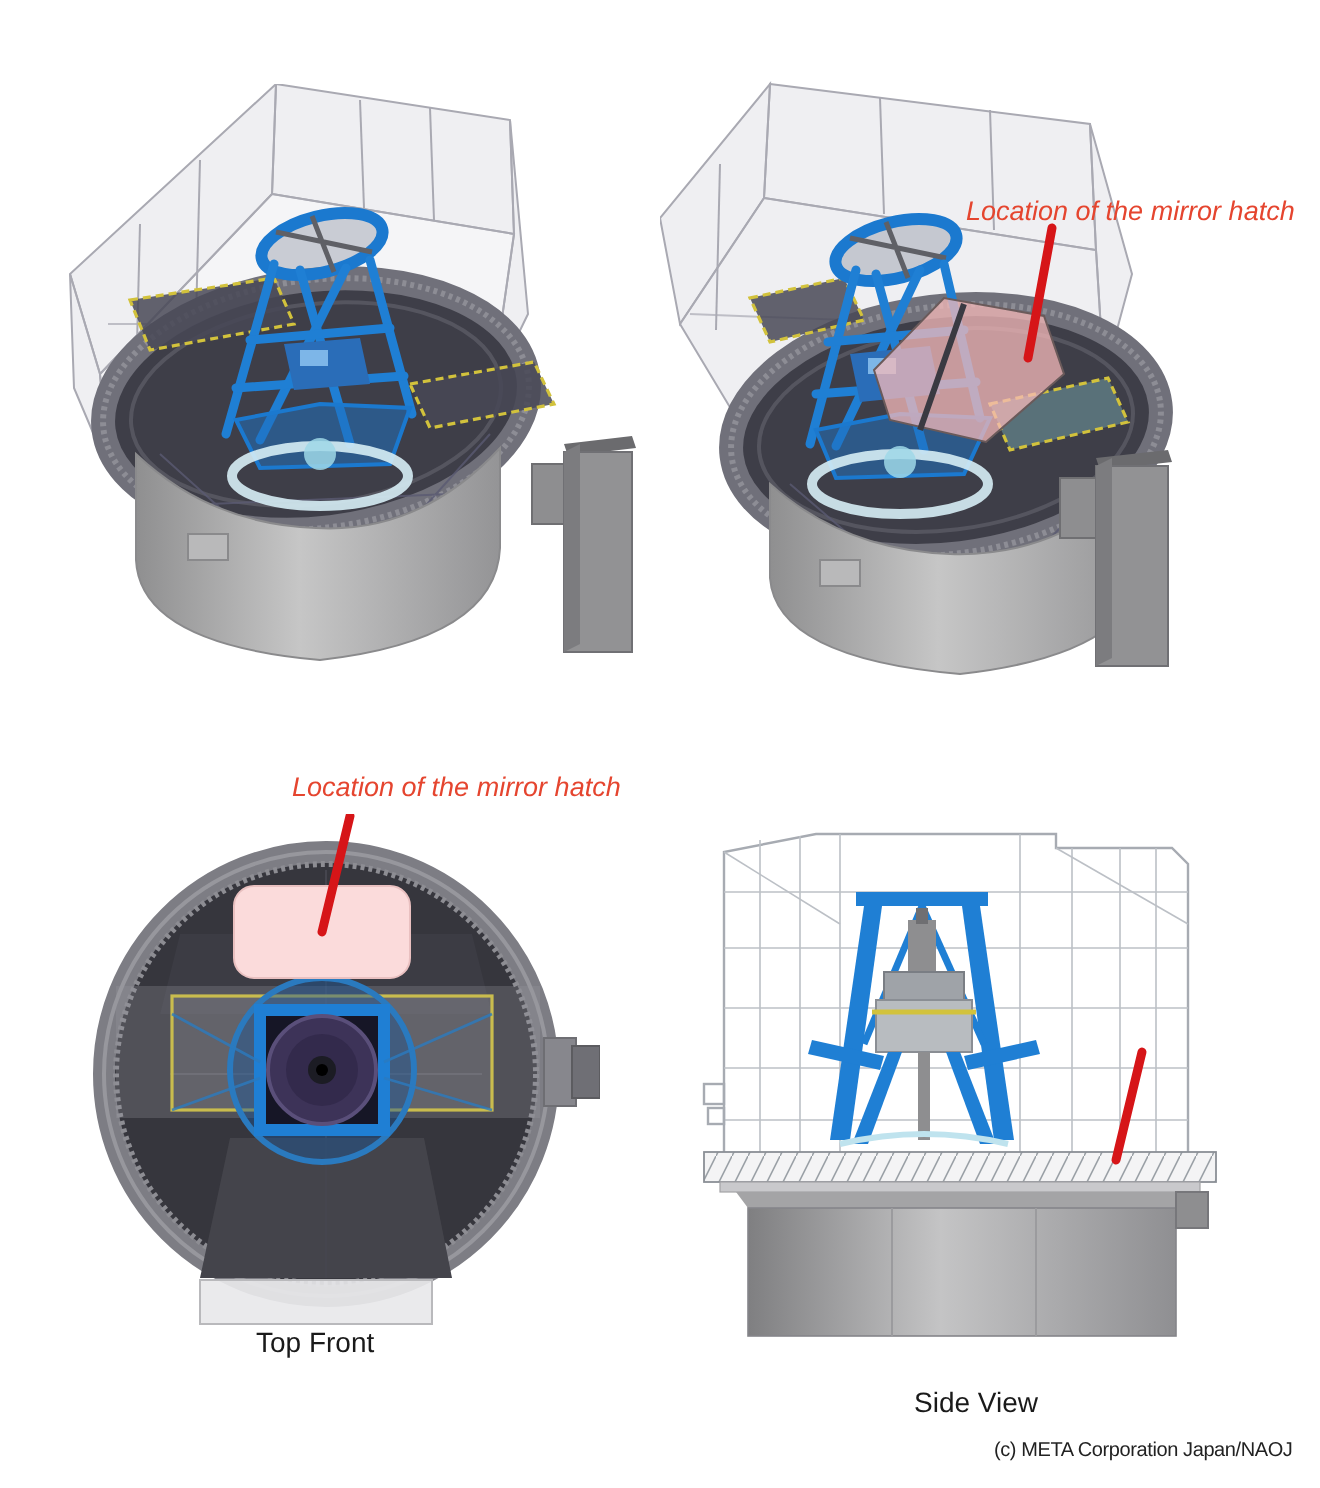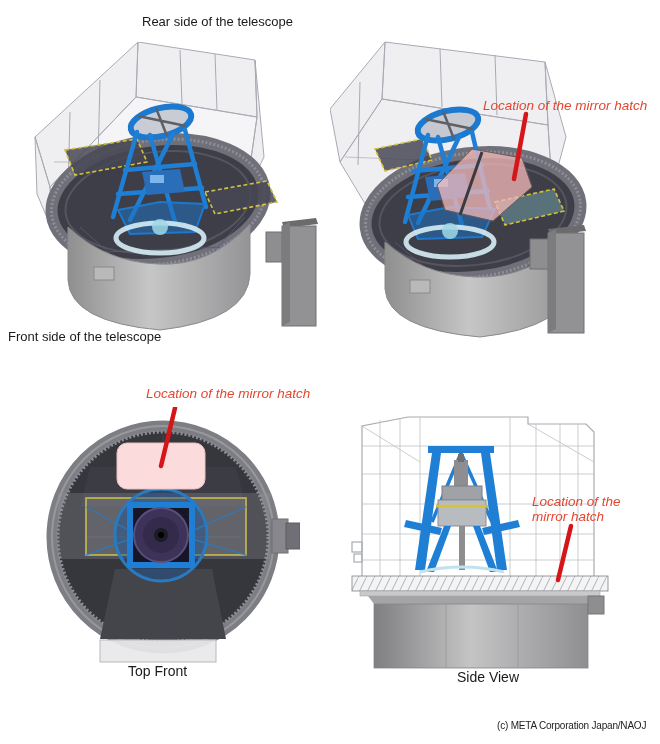--- a/index.html
+++ b/index.html
@@ -249,32 +249,26 @@
       <polygon points="18,194 244,194 238,202 24,202" fill="#a4a4a6"></polygon>
       <rect x="24" y="202" width="214" height="64" fill="url(#cylGrad)" stroke="#85858a" stroke-width="0.8"></rect>
       <rect x="238" y="194" width="16" height="18" fill="#8e8e90" stroke="#77777b"></rect>
       <line x1="96" y1="202" x2="96" y2="266" stroke="#9b9b9e" stroke-width="1"></line>
       <line x1="168" y1="202" x2="168" y2="266" stroke="#9b9b9e" stroke-width="1"></line>
     </g>
 
     <line x1="221" y1="124" x2="208" y2="178" stroke="#d61518" stroke-width="4.5" stroke-linecap="round"></line>
   </svg>
 
-  <div class="lbl lbl-black" style="left:142px;top:14px;">Rear side of the telescope</div>
-
-  <div class="lbl lbl-black" style="left:8px;top:329px;">Front side of the telescope</div>
+
 
   <div class="lbl lbl-red" style="left:483px;top:98px;">Location of the mirror hatch</div>
 
   <div class="lbl lbl-red" style="left:146px;top:386px;">Location of the mirror hatch</div>
 
-  <div class="lbl lbl-red" style="left:532px;top:494px;line-height:15px;">
-    <div>Location of the</div>
-    <div>mirror hatch</div>
-  </div>
 
   <div class="lbl caption" style="left:128px;top:663px;">Top Front</div>
 
-  <div class="lbl caption" style="left:457px;top:669px;">Side View</div>
+  <div class="lbl caption" style="left:457px;top:693px;">Side View</div>
 
   <div class="lbl credit" style="left:497px;top:720px;">(c) META Corporation Japan/NAOJ</div>
 
 </div>
 
 </body></html>

